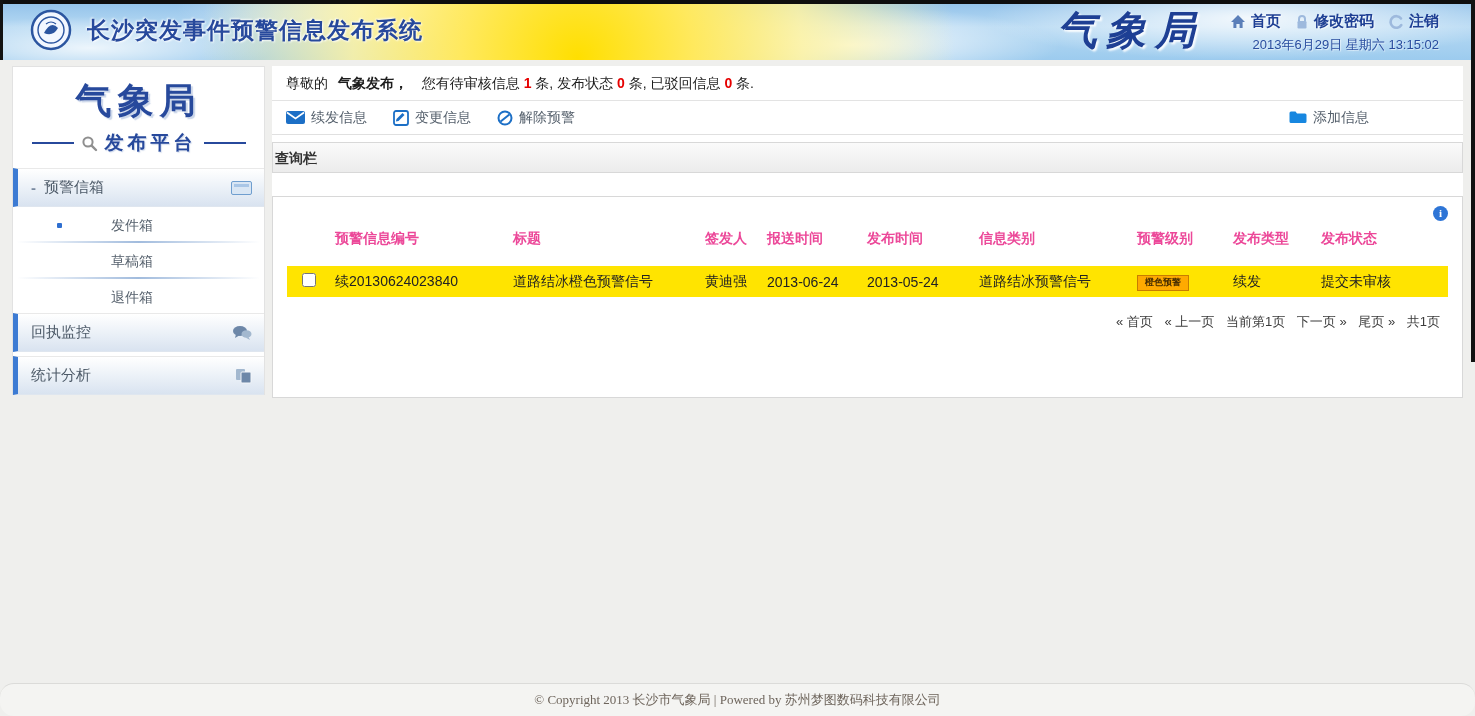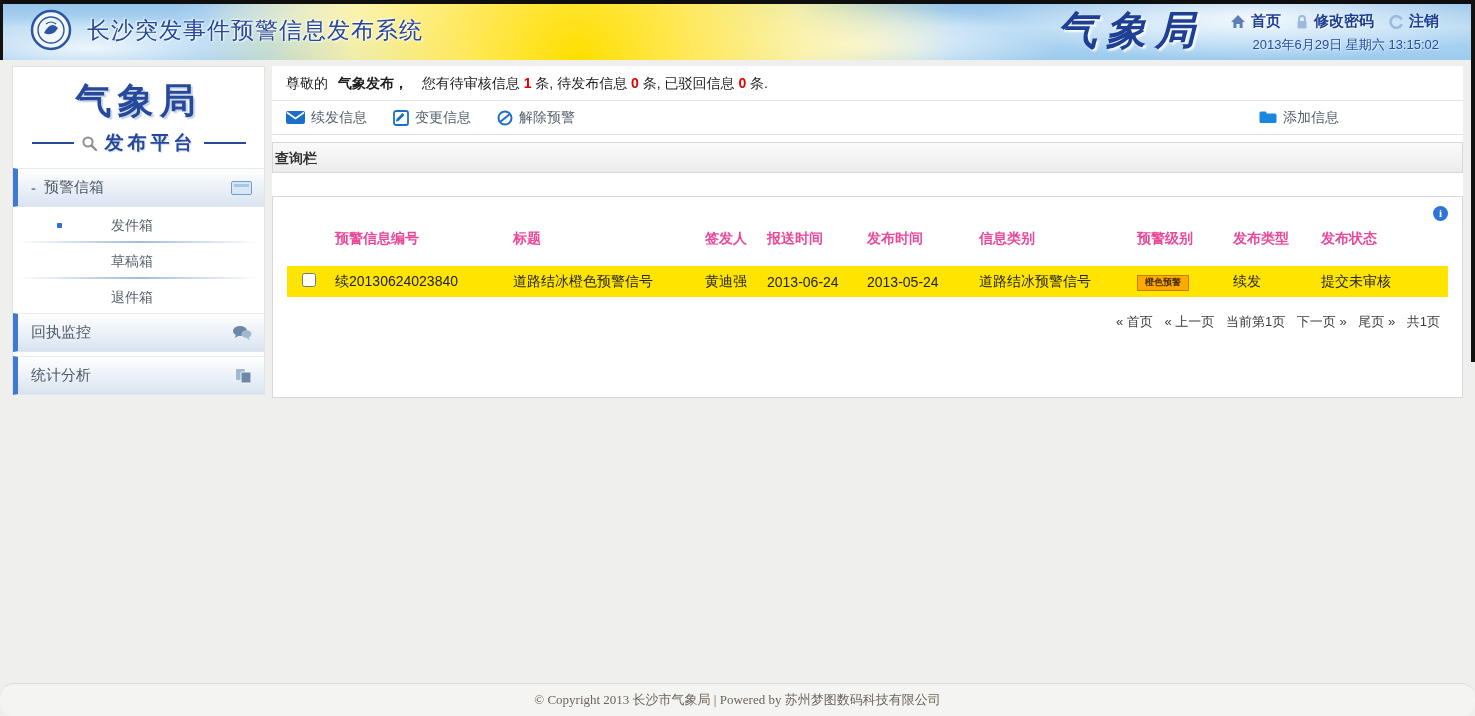--- a/index.html
+++ b/index.html
@@ -23,21 +23,21 @@
   background:
     radial-gradient(circle at 578px 58px, #ffdf00 0%, #ffe95e 13%, rgba(255,243,160,0.85) 25%, rgba(255,255,255,0) 42%),
     radial-gradient(ellipse 340px 50px at 430px 8px, rgba(255,255,255,0.95) 0%, rgba(255,255,255,0) 75%),
     radial-gradient(ellipse 300px 55px at 850px 45px, rgba(255,255,255,0.9) 0%, rgba(255,255,255,0) 70%),
     radial-gradient(ellipse 380px 60px at 1250px 18px, rgba(255,255,255,0.85) 0%, rgba(255,255,255,0) 70%),
     radial-gradient(ellipse 260px 45px at 90px 48px, rgba(255,255,255,0.8) 0%, rgba(255,255,255,0) 70%),
     linear-gradient(180deg, #8fc0e9 0%, #b6d9f3 45%, #9ccbee 100%);
 }
 .topbar-left { position:absolute; left:30px; top:9px; display:flex; align-items:center; gap:15px; }
 .sys-title {
-  font-size:23px; font-weight:normal; color:#27499c; letter-spacing:1px;
+  font-size:23px; font-weight:bold; color:#27499c; letter-spacing:1px;
   text-shadow:1px 1px 2px rgba(255,255,255,.95), -1px -1px 2px rgba(255,255,255,.9);
 }
 .brand-area { position:absolute; right:36px; top:5px; display:flex; align-items:flex-start; gap:26px; }
 .brand-name {
   font-size:40px; font-weight:bold; color:#1e3f94; font-style:italic; letter-spacing:9px;
   text-shadow:2px 2px 2px rgba(255,255,255,.9);
   line-height:50px;
 }
 .top-nav { display:flex; flex-direction:column; align-items:flex-end; padding-top:7px; }
 .top-nav-links { display:flex; align-items:center; gap:14px; }
@@ -264,21 +264,21 @@
   </div>
 </div>
 
 <div class="main">
 
   <div class="greeting">
     <span>尊敬的</span>
     <span class="uname">气象发布，</span>
     <span>您有待审核信息</span>
     <span class="num">1</span>
-    <span>条, 待发布信息</span>
+    <span>条, 发布状态</span>
     <span class="num">0</span>
     <span>条, 已驳回信息</span>
     <span class="num">0</span>
     <span>条.</span>
   </div>
 
   <div class="toolbar">
     <span class="tool-btn">
       <span>
         <svg width="19" height="13" viewBox="0 0 19 13">
@@ -300,21 +300,21 @@
     <span class="tool-btn">
       <span>
         <svg width="16" height="16" viewBox="0 0 16 16">
           <circle cx="8" cy="8" r="6.5" fill="none" stroke="#1c6fc6" stroke-width="2"></circle>
           <line x1="3.6" y1="11.5" x2="12.4" y2="4.5" stroke="#1c6fc6" stroke-width="2"></line>
         </svg>
       </span>
       <span>解除预警</span>
     </span>
     <span class="grow"></span>
-    <span class="tool-btn" style="margin-right:110px;text-align:center;">
+    <span class="tool-btn" style="margin-right:80px;text-align:center;">
       <span>
         <svg width="18" height="13" viewBox="0 0 18 13">
           <path d="M1 2.5 a1.5 1.5 0 0 1 1.5 -1.5 H7 l1.5 2 H16.5 a1.5 1.5 0 0 1 1.5 1.5 V11 a1.5 1.5 0 0 1 -1.5 1.5 H2.5 A1.5 1.5 0 0 1 1 11 Z" fill="#1787e0" transform="translate(-0.5,-0.5)"></path>
         </svg>
       </span>
       <span>添加信息</span>
     </span>
   </div>
 
   <div class="panel-bar query-panel">

